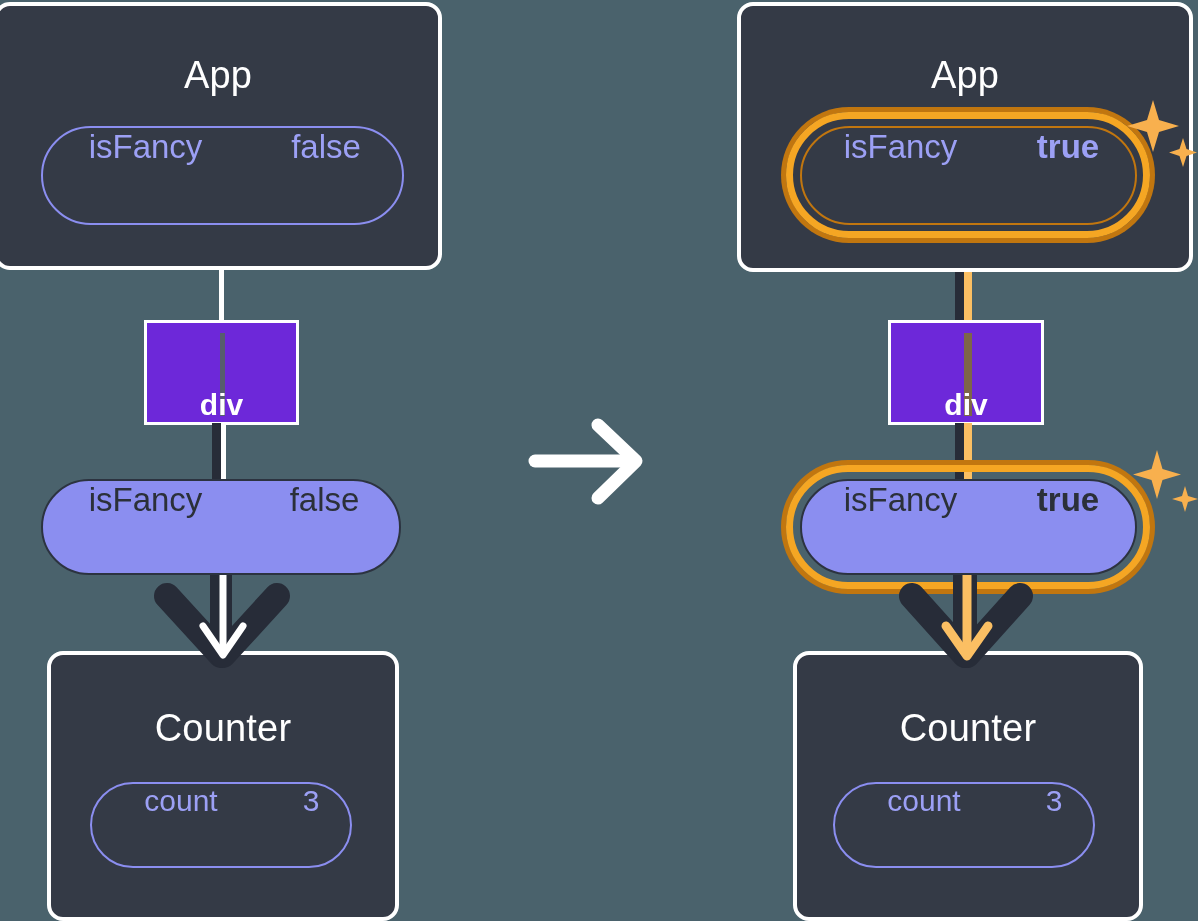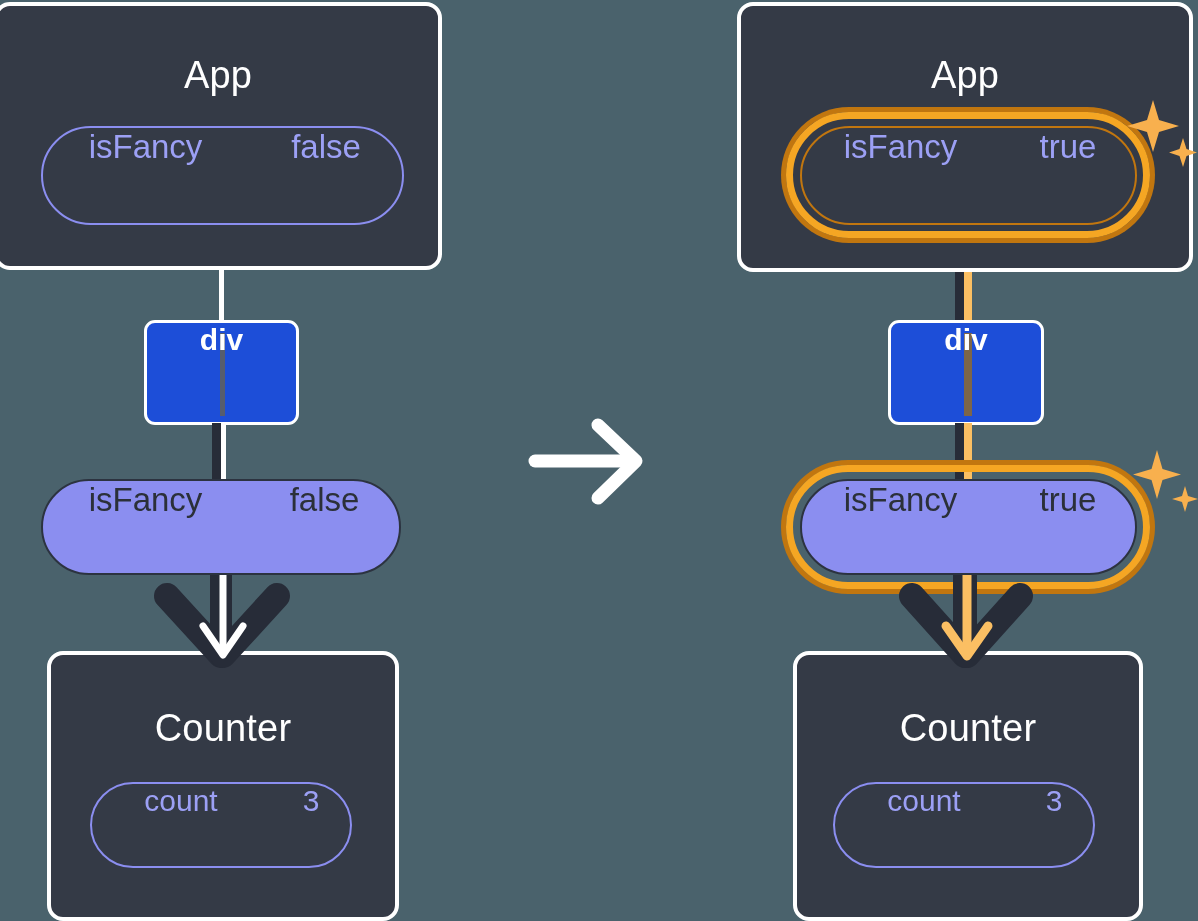--- a/index.html
+++ b/index.html
@@ -34,26 +34,26 @@
     text-align: center;
     color: #ffffff;
     font-size: 38px;
     font-weight: 400;
     letter-spacing: 0.2px;
   }
 
   
   .divbox {
     position: absolute;
-    background: #1d4ed8;
+    background: #6d28d9;
     border: 3px solid #ffffff;
-    border-radius: 11px;
+    border-radius: 0;
     box-sizing: border-box;
     display: flex;
-    align-items: flex-start;
+    align-items: flex-end;
     justify-content: center;
     color: #ffffff;
     font-size: 30px;
     font-weight: 700;
   }
 
   
   .pill {
     position: absolute;
     box-sizing: border-box;
@@ -78,21 +78,21 @@
 
   .pill-cell {
     display: flex;
     align-items: center;
     justify-content: center;
     font-size: 33px;
     white-space: nowrap;
   }
   .pill-cell.name { flex: 0 0 auto; }
   .pill-cell.value { flex: 1 1 auto; }
-  .pill-cell.bold { font-weight: 400; }
+  .pill-cell.bold { font-weight: 700; }
   .pill-divider {
     width: 2px;
     flex: 0 0 2px;
   }
 
   
   .ring {
     position: absolute;
     box-sizing: border-box;
     border-radius: 999px;

